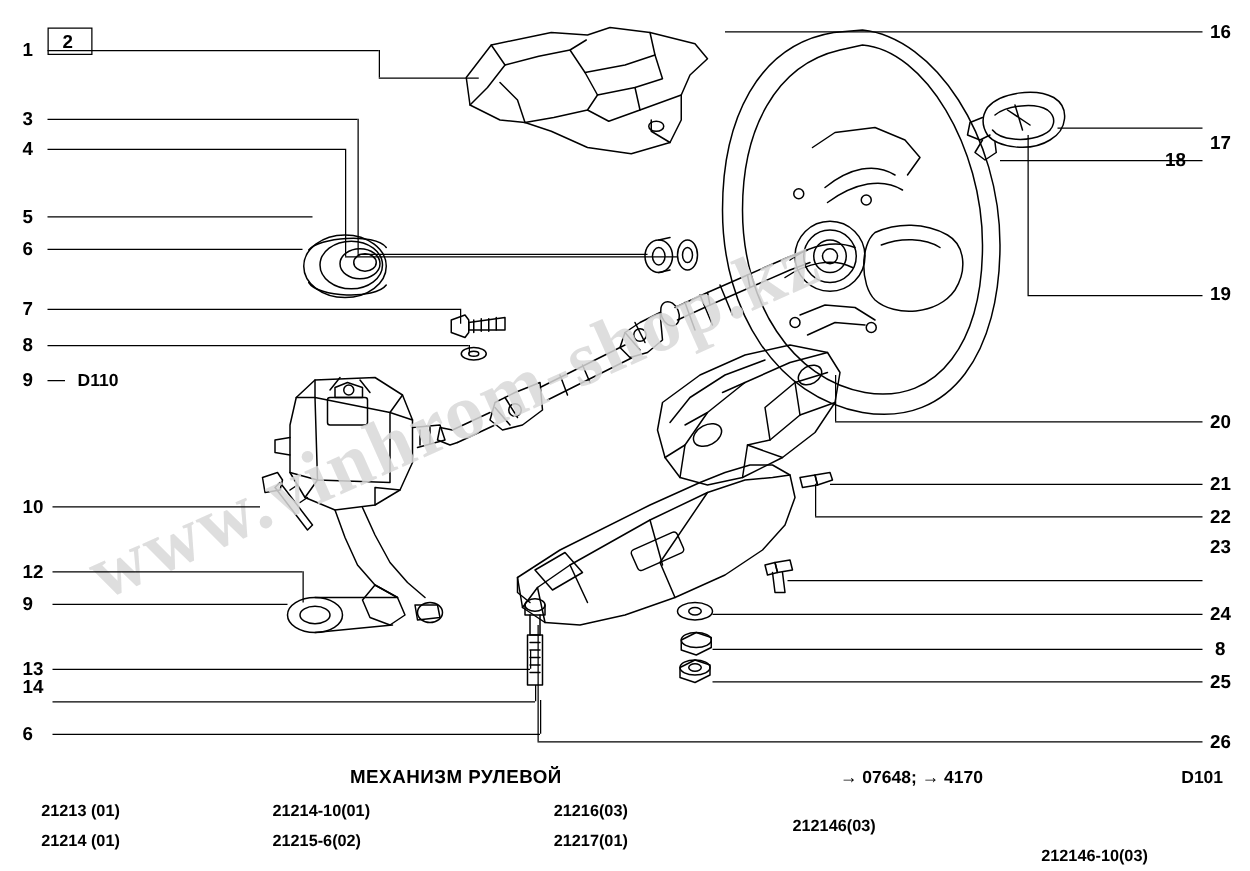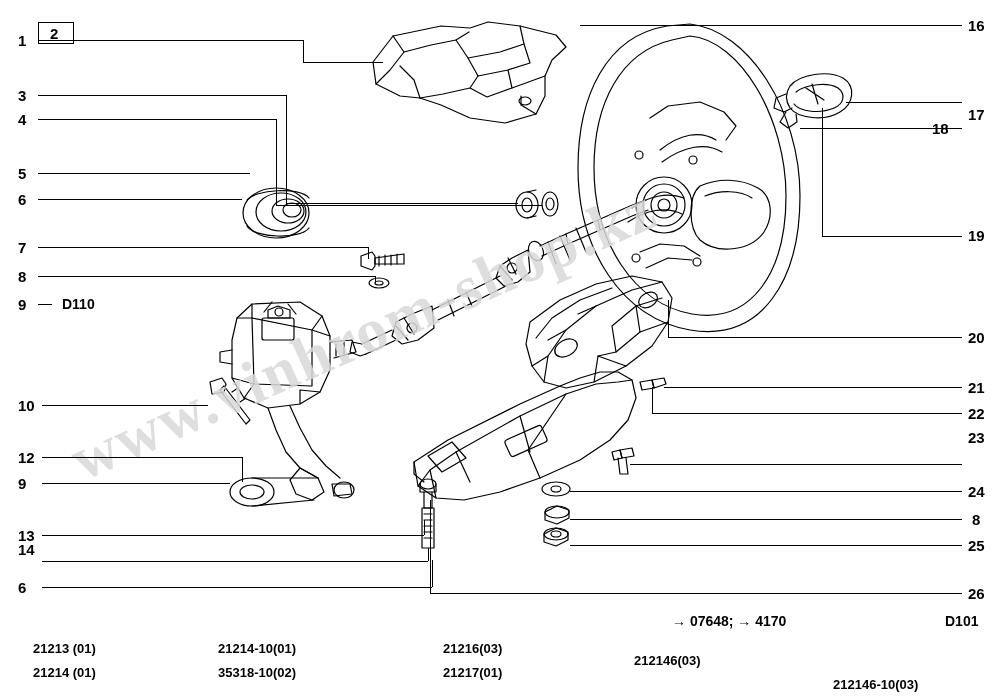--- a/index.html
+++ b/index.html
@@ -340,25 +340,26 @@
   <div class="callout" style="left:968px; top:228px;">19</div>
   <div class="callout" style="left:968px; top:330px;">20</div>
   <div class="callout" style="left:968px; top:380px;">21</div>
   <div class="callout" style="left:968px; top:406px;">22</div>
   <div class="callout" style="left:968px; top:430px;">23</div>
   <div class="callout" style="left:968px; top:484px;">24</div>
   <div class="callout" style="left:972px; top:512px;">8</div>
   <div class="callout" style="left:968px; top:538px;">25</div>
   <div class="callout" style="left:968px; top:586px;">26</div>
 
+  <div class="title" style="left:280px; top:613px;">МЕХАНИЗМ РУЛЕВОЙ</div>
   <div class="note" style="left:672px; top:613px;">→ 07648; → 4170</div>
   <div class="code" style="left:903px; top:613px;padding-left:42px;">D101</div>
 
   <div class="partno" style="left:33px;  top:641px;">21213 (01)</div>
   <div class="partno" style="left:33px;  top:665px;">21214 (01)</div>
   <div class="partno" style="left:218px; top:641px;">21214-10(01)</div>
-  <div class="partno" style="left:218px; top:665px;">35318-10(02)</div>
+  <div class="partno" style="left:218px; top:665px;">21215-6(02)</div>
   <div class="partno" style="left:443px; top:641px;">21216(03)</div>
   <div class="partno" style="left:443px; top:665px;">21217(01)</div>
   <div class="partno" style="left:634px; top:653px;">212146(03)</div>
   <div class="partno" style="left:833px; top:653px;margin-top:24px;">212146-10(03)</div>
 
 </div>
 
 </body></html>

